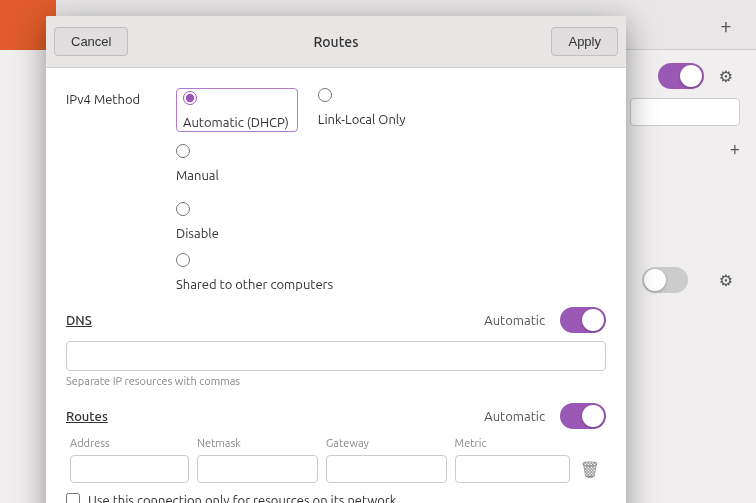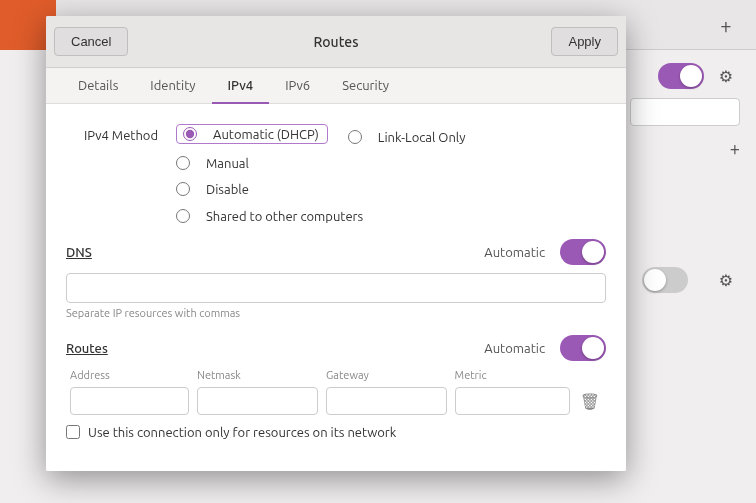--- a/index.html
+++ b/index.html
@@ -160,34 +160,34 @@
     .ipv4-method-row {
       display: flex;
       align-items: flex-start;
       margin-bottom: 16px;
     }
     .ipv4-method-label {
       font-size: 13px;
       color: #333;
       min-width: 110px;
       padding-top: 4px;
-      text-align: center;
     }
     .ipv4-method-options {
       display: flex;
       flex-wrap: wrap;
       gap: 8px 20px;
     }
     .radio-option {
       display: flex;
-      align-items: flex-end;
-      gap: 16px;
-      font-size: 13px;
-      color: #333;
-      cursor: pointer;
+      align-items: flex-start;
+      gap: 10px;
+      font-size: 13px;
+      color: #333;
+      cursor: pointer;
+      flex-direction: column;
     }
     .radio-option input[type="radio"] {
       accent-color: #9b59b6;
       width: 14px; height: 14px;
     }
     .radio-selected {
       border: 1.5px solid #b07acc;
       border-radius: 4px;
       padding: 2px 8px 2px 6px;
     }
@@ -318,48 +318,41 @@
 </div>
 
 <div class="dialog-overlay">
 
   <div class="dialog-header">
     <button class="dialog-cancel-btn">Cancel</button>
     <span class="dialog-title">Routes</span>
     <button class="dialog-apply-btn">Apply</button>
   </div>
 
-  <div class="dialog-tabs">
-    <div class="dialog-tab">Details</div>
-    <div class="dialog-tab">Identity</div>
-    <div class="dialog-tab active">IPv4</div>
-    <div class="dialog-tab">IPv6</div>
-    <div class="dialog-tab">Security</div>
-  </div>
 
   <div class="dialog-body">
 
     <div class="ipv4-method-row">
       <div class="ipv4-method-label">IPv4 Method</div>
       <div class="ipv4-method-options">
 
         <label class="radio-option radio-selected">
           <input type="radio" name="ipv4method" checked="" style="">
           <span>Automatic (DHCP)</span>
         </label>
         <label class="radio-option">
           <input type="radio" name="ipv4method" style="">
           <span>Link-Local Only</span>
         </label>
 
         <label class="radio-option" style="flex-basis:100%;margin-top:4px;">
           <input type="radio" name="ipv4method" style="">
           <span>Manual</span>
         </label>
-        <label class="radio-option" style="margin-top:4px;">
+        <label class="radio-option" style="margin-top:12px;">
           <input type="radio" name="ipv4method" style="">
           <span>Disable</span>
         </label>
 
         <label class="radio-option" style="flex-basis:100%;margin-top:5px;">
           <input type="radio" name="ipv4method" style="">
           <span>Shared to other computers</span>
         </label>
       </div>
     </div>

